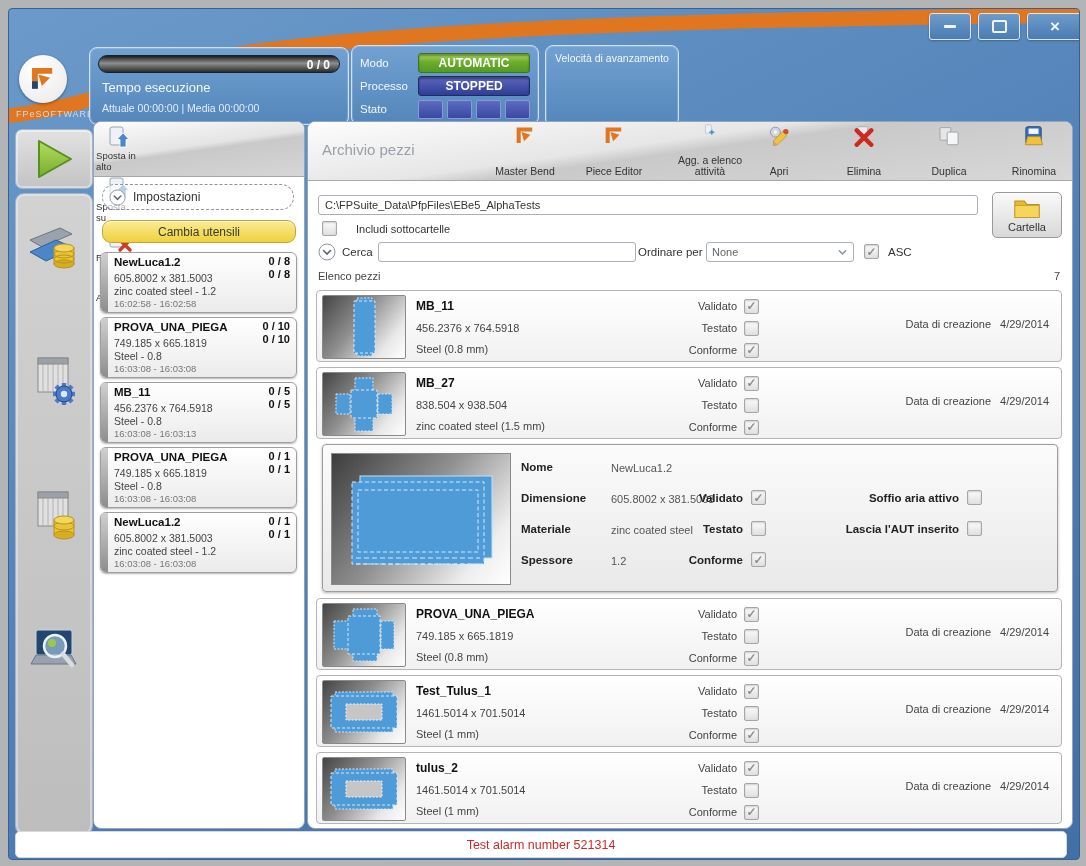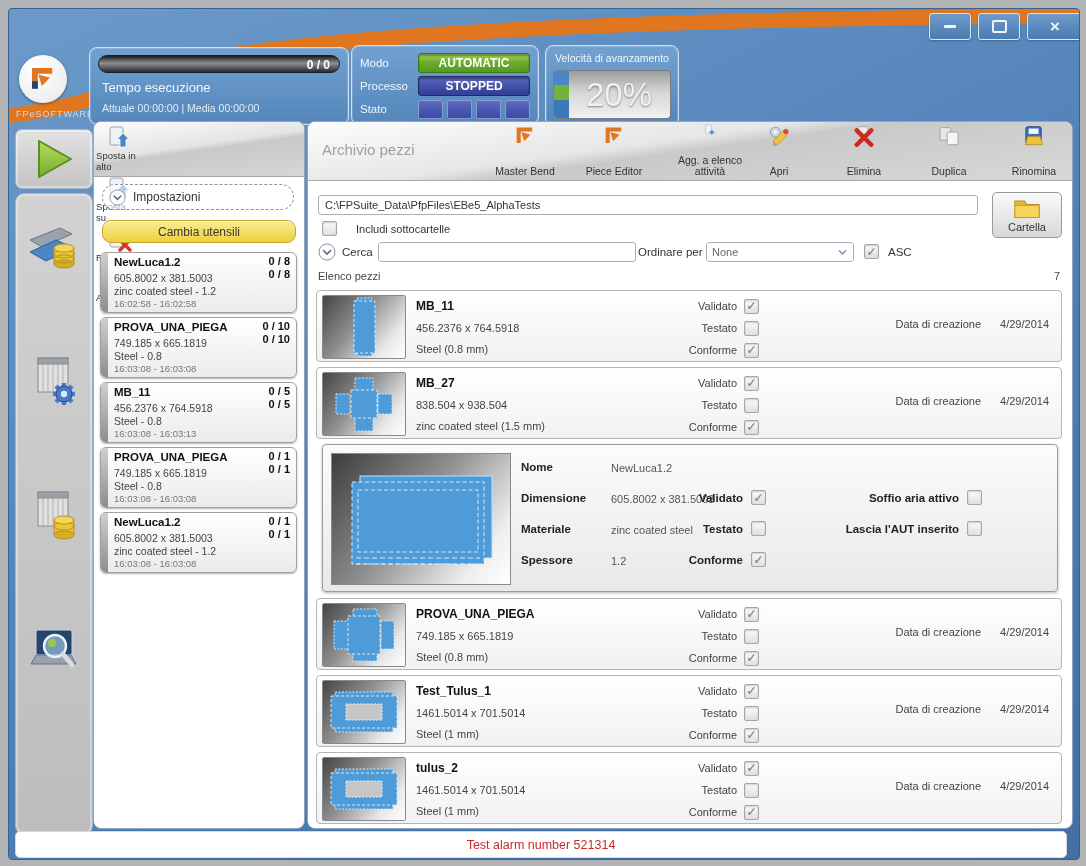--- a/index.html
+++ b/index.html
@@ -112,21 +112,21 @@
   .arow-mat{position:absolute;left:99px;top:52px;font-size:11px;color:#444;}
   .checks{position:absolute;left:328px;top:4px;}
   .chline{display:flex;align-items:center;height:22px;}
   .chlabel{width:92px;text-align:right;font-size:11px;color:#444;margin-right:7px;}
   .cb{width:15px;height:15px;border:1px solid #a6a6a6;border-radius:2px;display:inline-flex;align-items:center;justify-content:center;
         background:linear-gradient(#fbfbfb,#e0e0e0);box-shadow:inset 0 1px 2px rgba(0,0,0,.18);
         font-size:12px;font-weight:bold;color:transparent;box-sizing:border-box;}
   .cb::after{content:"✓";}
   .cb.on{color:#8a9099;}
   .daterow{position:absolute;right:12px;top:27px;font-size:11px;color:#444;}
-  .daterow .dateval{margin-left:19px;}
+  .daterow .dateval{margin-left:9px;}
   .detail{position:absolute;left:14px;top:322px;width:736px;height:148px;border:1px solid #9c9c9c;border-radius:4px;
         background:linear-gradient(#fbfbfb,#e9e9e9);box-shadow:0 1px 3px rgba(0,0,0,.3);box-sizing:border-box;}
   .dthumb{position:absolute;left:8px;top:8px;width:178px;height:130px;border:1px solid #8a8a8a;
         background:linear-gradient(128deg,#3d3d3d 0%,#8f8f8f 45%,#eeeeee 82%,#ffffff 100%);}
   .dlabel{position:absolute;font-size:11.5px;font-weight:bold;color:#222;}
   .dval{position:absolute;font-size:11px;color:#555;}
   .dchk-lab{position:absolute;font-size:11.5px;font-weight:bold;color:#222;text-align:right;width:120px;}
   .dcb{position:absolute;}
   
   .alarm{position:absolute;left:6px;top:822px;width:1050px;height:25px;background:#fff;border-radius:5px;
@@ -185,24 +185,20 @@
         <span class="seg"></span>
         <span class="seg"></span>
         <span class="seg"></span>
         <span class="seg"></span>
       </span>
     </div>
   </div>
 
   <div class="hpanel speed">
     <div class="speed-label">Velocità di avanzamento</div>
-    <div class="speed-disp">
-      <div class="speed-bar"></div>
-      <div class="speed-val">20%</div>
-    </div>
   </div>
 
   <div class="playbox">
     <svg width="50" height="46" viewBox="0 0 50 46">
       <defs>
           <linearGradient id="gp" x1="0" y1="0" x2="0" y2="1">
         <stop offset="0" stop-color="#b4dd62"></stop>
             <stop offset="1" stop-color="#77ad2c"></stop>
           </linearGradient>
         </defs>

